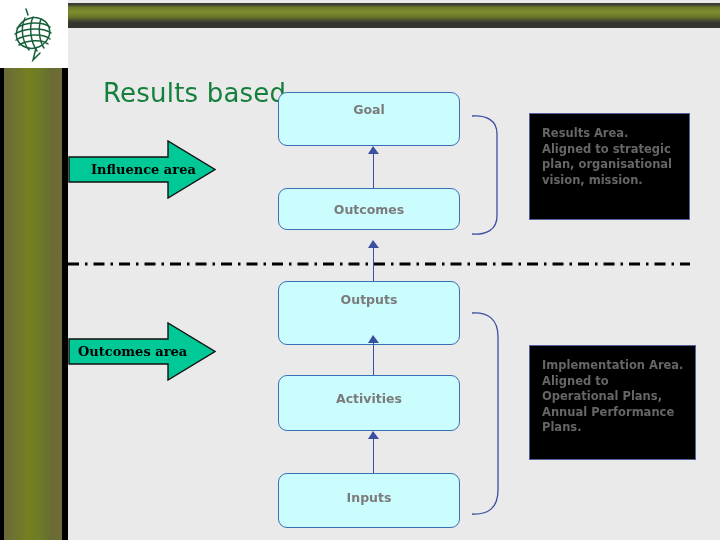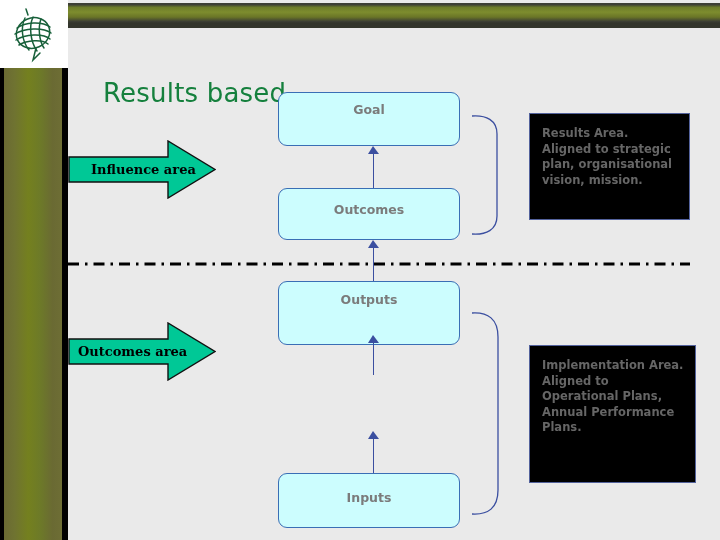--- a/index.html
+++ b/index.html
@@ -97,21 +97,21 @@
     display: block;
     text-align: center;
     font-size: 12.5px;
     font-weight: bold;
     color: #7b7b7b;
     font-family: "DejaVu Sans", "Liberation Sans", sans-serif;
   }
 
   #box-goal      { top: 92px;  height: 54px; }
   #box-goal .lbl { margin-top: 9px; }
-  #box-outcomes      { top: 188px; height: 52px; }
+  #box-outcomes      { top: 188px; height: 42px; }
   #box-outcomes .lbl { margin-top: 13px; }
   #box-outputs      { top: 281px; height: 64px; }
   #box-outputs .lbl { margin-top: 10px; }
   #box-activities      { top: 375px; height: 56px; }
   #box-activities .lbl { margin-top: 15px; }
   #box-inputs      { top: 473px; height: 55px; }
   #box-inputs .lbl { margin-top: 16px; }
 
   
   .conn {
@@ -159,21 +159,21 @@
   .note-box .txt {
     display: block;
     font-size: 11.5px;
     line-height: 15.5px;
     font-weight: bold;
     color: #666666;
     white-space: pre-line;
     font-family: "DejaVu Sans", "Liberation Sans", sans-serif;
   }
   #note-results { left: 529px; top: 113px; width: 161px; height: 107px; }
-  #note-impl    { left: 529px; top: 345px; width: 167px; height: 138px; }
+  #note-impl    { left: 529px; top: 345px; width: 167px; height: 115px; }
 
   
   .divider {
     position: absolute;
     left: 68px; top: 262px;
     width: 622px; height: 4px;
     z-index: 3;
   }
   .divider svg { display: block; }
 
@@ -234,20 +234,23 @@
 
   <div class="chain-box" id="box-goal">
     <span class="lbl">Goal</span>
   </div>
   <div class="chain-box" id="box-outcomes">
     <span class="lbl">Outcomes</span>
   </div>
   <div class="chain-box" id="box-outputs">
     <span class="lbl">Outputs</span>
   </div>
+  <div class="chain-box" id="box-activities">
+    <span class="lbl">Activities</span>
+  </div>
   <div class="chain-box" id="box-inputs">
     <span class="lbl">Inputs</span>
   </div>
 
   <div class="conn" id="conn-outcomes-goal">
     <div class="stem"></div>
     <div class="head"></div>
   </div>
   <div class="conn" id="conn-outputs-outcomes">
     <div class="stem"></div>

